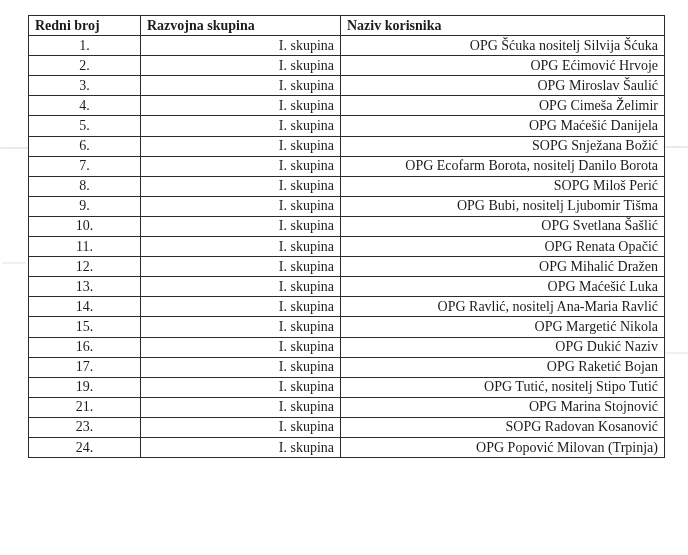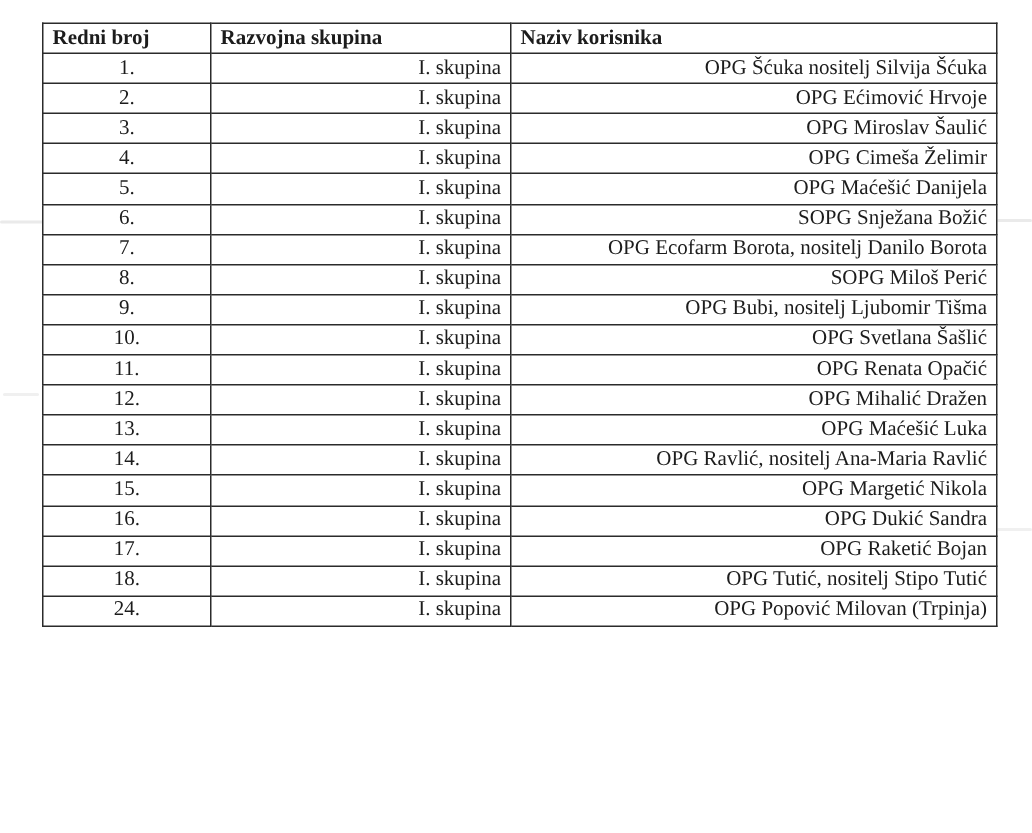--- a/index.html
+++ b/index.html
@@ -156,31 +156,41 @@
           <td class="naziv">OPG Ravlić, nositelj Ana-Maria Ravlić</td>
         </tr>
         <tr>
           <td class="redni-broj">15.</td>
           <td class="skupina">I. skupina</td>
           <td class="naziv">OPG Margetić Nikola</td>
         </tr>
         <tr>
           <td class="redni-broj">16.</td>
           <td class="skupina">I. skupina</td>
-          <td class="naziv">OPG Dukić Sandra</td>
+          <td class="naziv">OPG Dukić Naziv</td>
         </tr>
         <tr>
           <td class="redni-broj">17.</td>
           <td class="skupina">I. skupina</td>
           <td class="naziv">OPG Raketić Bojan</td>
         </tr>
         <tr>
-          <td class="redni-broj">18.</td>
+          <td class="redni-broj">19.</td>
           <td class="skupina">I. skupina</td>
           <td class="naziv">OPG Tutić, nositelj Stipo Tutić</td>
+        </tr>
+        <tr>
+          <td class="redni-broj">21.</td>
+          <td class="skupina">I. skupina</td>
+          <td class="naziv">OPG Marina Stojnović</td>
+        </tr>
+        <tr>
+          <td class="redni-broj">23.</td>
+          <td class="skupina">I. skupina</td>
+          <td class="naziv">SOPG Radovan Kosanović</td>
         </tr>
         <tr>
           <td class="redni-broj">24.</td>
           <td class="skupina">I. skupina</td>
           <td class="naziv">OPG Popović Milovan (Trpinja)</td>
         </tr>
       </tbody>
   </table>
 
 </div>

